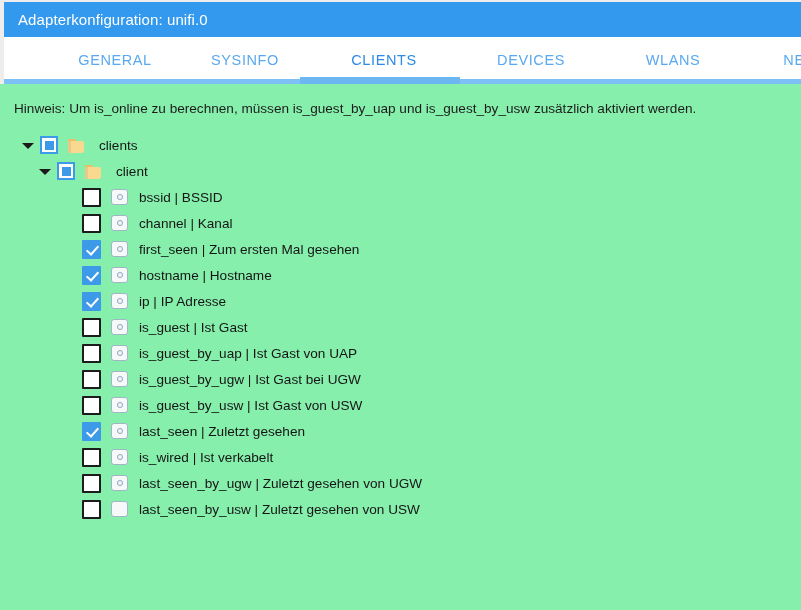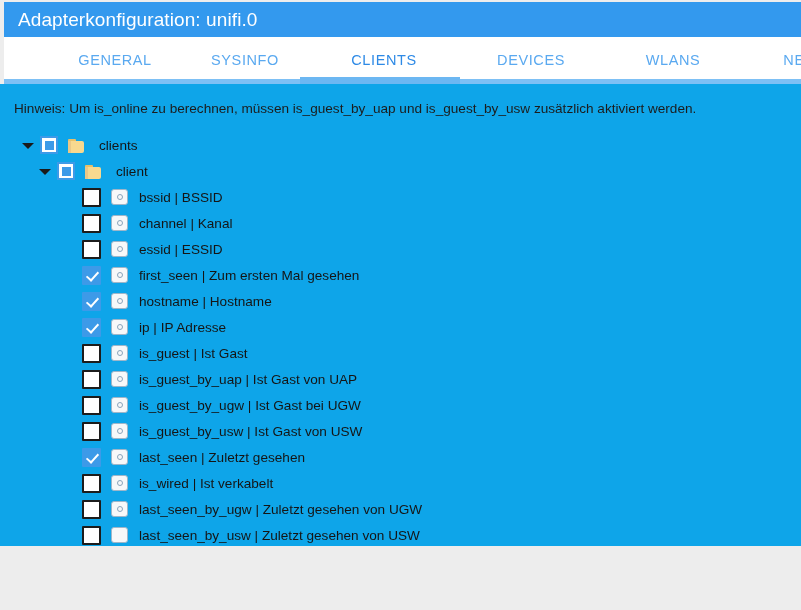--- a/index.html
+++ b/index.html
@@ -21,21 +21,21 @@
   
   .titlebar {
     position: absolute;
     left: 4px; top: 2px;
     width: 797px; height: 35px;
     background: #3399ee;
     display: flex; align-items: center;
   }
   .titlebar-text {
     color: #ffffff;
-    font-size: 19px;
+    font-size: 15px;
     padding-left: 14px;
     letter-spacing: 0.1px;
     white-space: nowrap;
   }
 
   
   .tabbar {
     position: absolute;
     left: 4px; top: 37px;
     width: 797px; height: 45px;
@@ -72,22 +72,22 @@
     position: absolute;
     left: 300px; top: 77px;
     width: 160px; height: 7px;
     background: #6cb7f2;
   }
 
   
   .content {
     position: absolute;
     left: 0; top: 84px;
-    width: 801px; height: 462px;
-    background: #0ea5e9;
+    width: 801px; height: 526px;
+    background: #86efac;
     overflow: hidden;
   }
   .hint {
     position: absolute;
     left: 14px; top: 17px;
     font-size: 13.6px;
     color: #1c1c1c;
     white-space: nowrap;
   }
 
@@ -266,27 +266,20 @@
             <span class="label">bssid | BSSID</span>
           </div>
           <div class="node indent-2">
             <span class="cb"></span>
             <span class="leaficon">
               <i></i>
             </span>
             <span class="label">channel | Kanal</span>
           </div>
           <div class="node indent-2">
-            <span class="cb"></span>
-            <span class="leaficon">
-              <i></i>
-            </span>
-            <span class="label">essid | ESSID</span>
-          </div>
-          <div class="node indent-2">
             <span class="cb checked"></span>
             <span class="leaficon">
               <i></i>
             </span>
             <span class="label">first_seen | Zum ersten Mal gesehen</span>
           </div>
           <div class="node indent-2">
             <span class="cb checked"></span>
             <span class="leaficon">
               <i></i>

